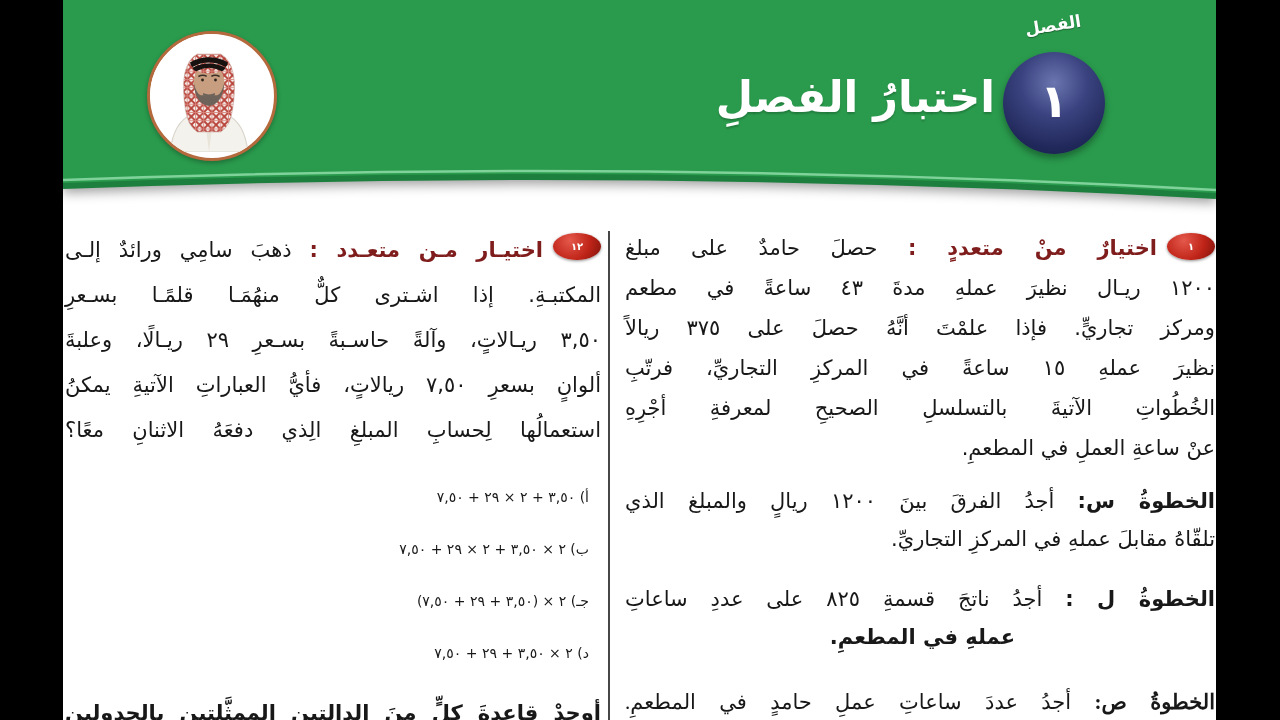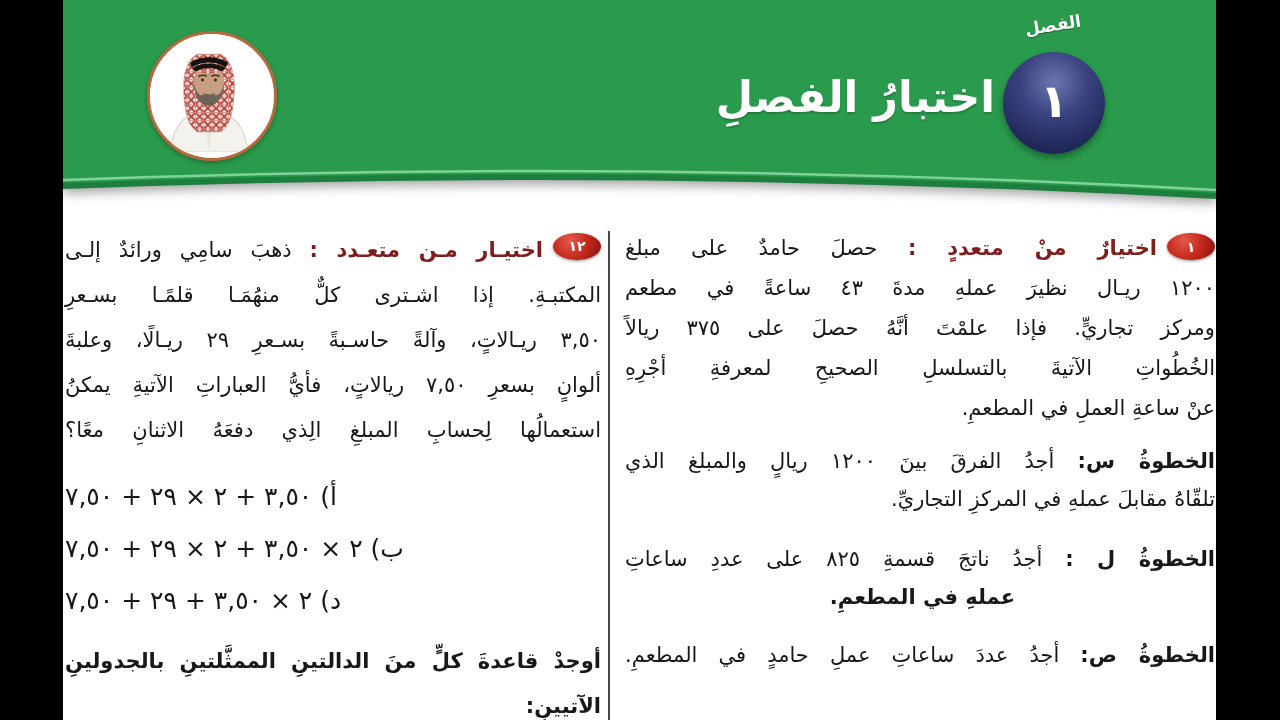--- a/index.html
+++ b/index.html
@@ -41,40 +41,40 @@
 
   
   .col{position:absolute;direction:rtl;color:#181818;}
   .col-q1{top:228px;right:65px;width:590px;font-size:21px;line-height:40px;}
   .col-q12{top:228px;right:679px;width:536px;font-size:21px;line-height:45px;}
   .col-divider{position:absolute;left:608px;top:231px;width:2px;height:489px;background:#474747;}
 
   .qbadge{
     float:right;width:48px;height:27px;border-radius:50%;
     background:radial-gradient(circle at 35% 28%, #e4584b 0%, #c02418 55%, #7d130c 100%);
-    color:#fff;font-size:14px;font-weight:bold;
+    color:#fff;font-size:10px;font-weight:bold;
     display:flex;align-items:center;justify-content:center;
     margin-left:10px;margin-top:5px;box-shadow:0 1px 3px rgba(0,0,0,.45);
   }
   .qtype{color:#7f1d1d;font-weight:bold;}
   .line.just{text-align:justify;text-align-last:justify;}
   .line.rt{text-align:right;}
 
   .steps .step{line-height:38px;}
   .step1{margin-top:14px;}
   .step2{margin-top:22px;}
-  .step3{margin-top:20px;}
+  .step3{margin-top:27px;font-family:Liberation Serif, serif;}
   .step-label{font-weight:bold;}
   .s-line2{text-align:right;}
   .step1 .s-line2{}
   .step2 .s-line2{padding-right:200px;font-weight:bold;}
   .s-line2:empty{display:none;}
 
   .opts{margin-top:18px;}
-  .opt{text-align:left;padding-right:12px;line-height:52px;font-size:25px;white-space:nowrap;}
+  .opt{text-align:right;padding-right:12px;line-height:52px;font-size:14px;white-space:nowrap;}
   .q12-footer{margin-top:12px;font-weight:bold;text-align:justify;text-align-last:justify;}
 </style>
 </head>
 <body>
 
 <div class="sidebar left"></div>
 <div class="sidebar right"></div>
 
 <div class="header">
   <svg class="header-bg" width="1153" height="230" viewBox="0 0 1153 230" aria-hidden="true">
@@ -124,20 +124,21 @@
 <div class="col-divider"></div>
 
 <div class="col col-q1">
   <span class="qbadge">١</span>
   <div class="line just">
     <span class="qtype">اختيارٌ منْ متعددٍ :</span>
     <span>حصلَ حامدٌ على مبلغ</span>
   </div>
   <div class="line just">١٢٠٠ ريـال نظيرَ عملهِ مدةَ ٤٣ ساعةً في مطعم</div>
   <div class="line just">ومركز تجاريٍّ. فإذا علمْتَ أنَّهُ حصلَ على ٣٧٥ ريالاً</div>
+  <div class="line just">نظيرَ عملهِ ١٥ ساعةً في المركزِ التجاريِّ، فرتّبِ</div>
   <div class="line just">الخُطُواتِ الآتيةَ بالتسلسلِ الصحيحِ لمعرفةِ أجْرِهِ</div>
   <div class="line rt">عنْ ساعةِ العملِ في المطعمِ.</div>
 
   <div class="steps">
     <div class="step step1">
       <div class="line just">
         <span class="step-label">الخطوةُ س:</span>
         <span>أجدُ الفرقَ بينَ ١٢٠٠ ريالٍ والمبلغ الذي</span>
       </div>
       <div class="s-line2">تلقّاهُ مقابلَ عملهِ في المركزِ التجاريِّ.</div>
@@ -166,17 +167,18 @@
     <span>ذهبَ سامِي ورائدٌ إلـى</span>
   </div>
   <div class="line just">المكتبـةِ. إذا اشـترى كلٌّ منهُمَـا قلمًـا بسـعرِ</div>
   <div class="line just">٣,٥٠ ريـالاتٍ، وآلةً حاسـبةً بسـعرِ ٢٩ ريـالًا، وعلبةَ</div>
   <div class="line just">ألوانٍ بسعرِ ٧,٥٠ ريالاتٍ، فأيُّ العباراتِ الآتيةِ يمكنُ</div>
   <div class="line just">استعمالُها لِحسابِ المبلغِ الِذي دفعَهُ الاثنانِ معًا؟</div>
 
   <div class="opts">
     <div class="opt">أ) ٣,٥٠ + ٢ × ٢٩ + ٧,٥٠</div>
     <div class="opt">ب) ٢ × ٣,٥٠ + ٢ × ٢٩ + ٧,٥٠</div>
+    <div class="opt">جـ) ٢ × (٣,٥٠ + ٢٩ + ٧,٥٠)</div>
     <div class="opt">د) ٢ × ٣,٥٠ + ٢٩ + ٧,٥٠</div>
   </div>
 
   <div class="q12-footer">أوجدْ قاعدةَ كلٍّ منَ الدالتينِ الممثَّلتينِ بالجدولينِ الآتيينِ:</div>
 </div>
 
 </body></html>

